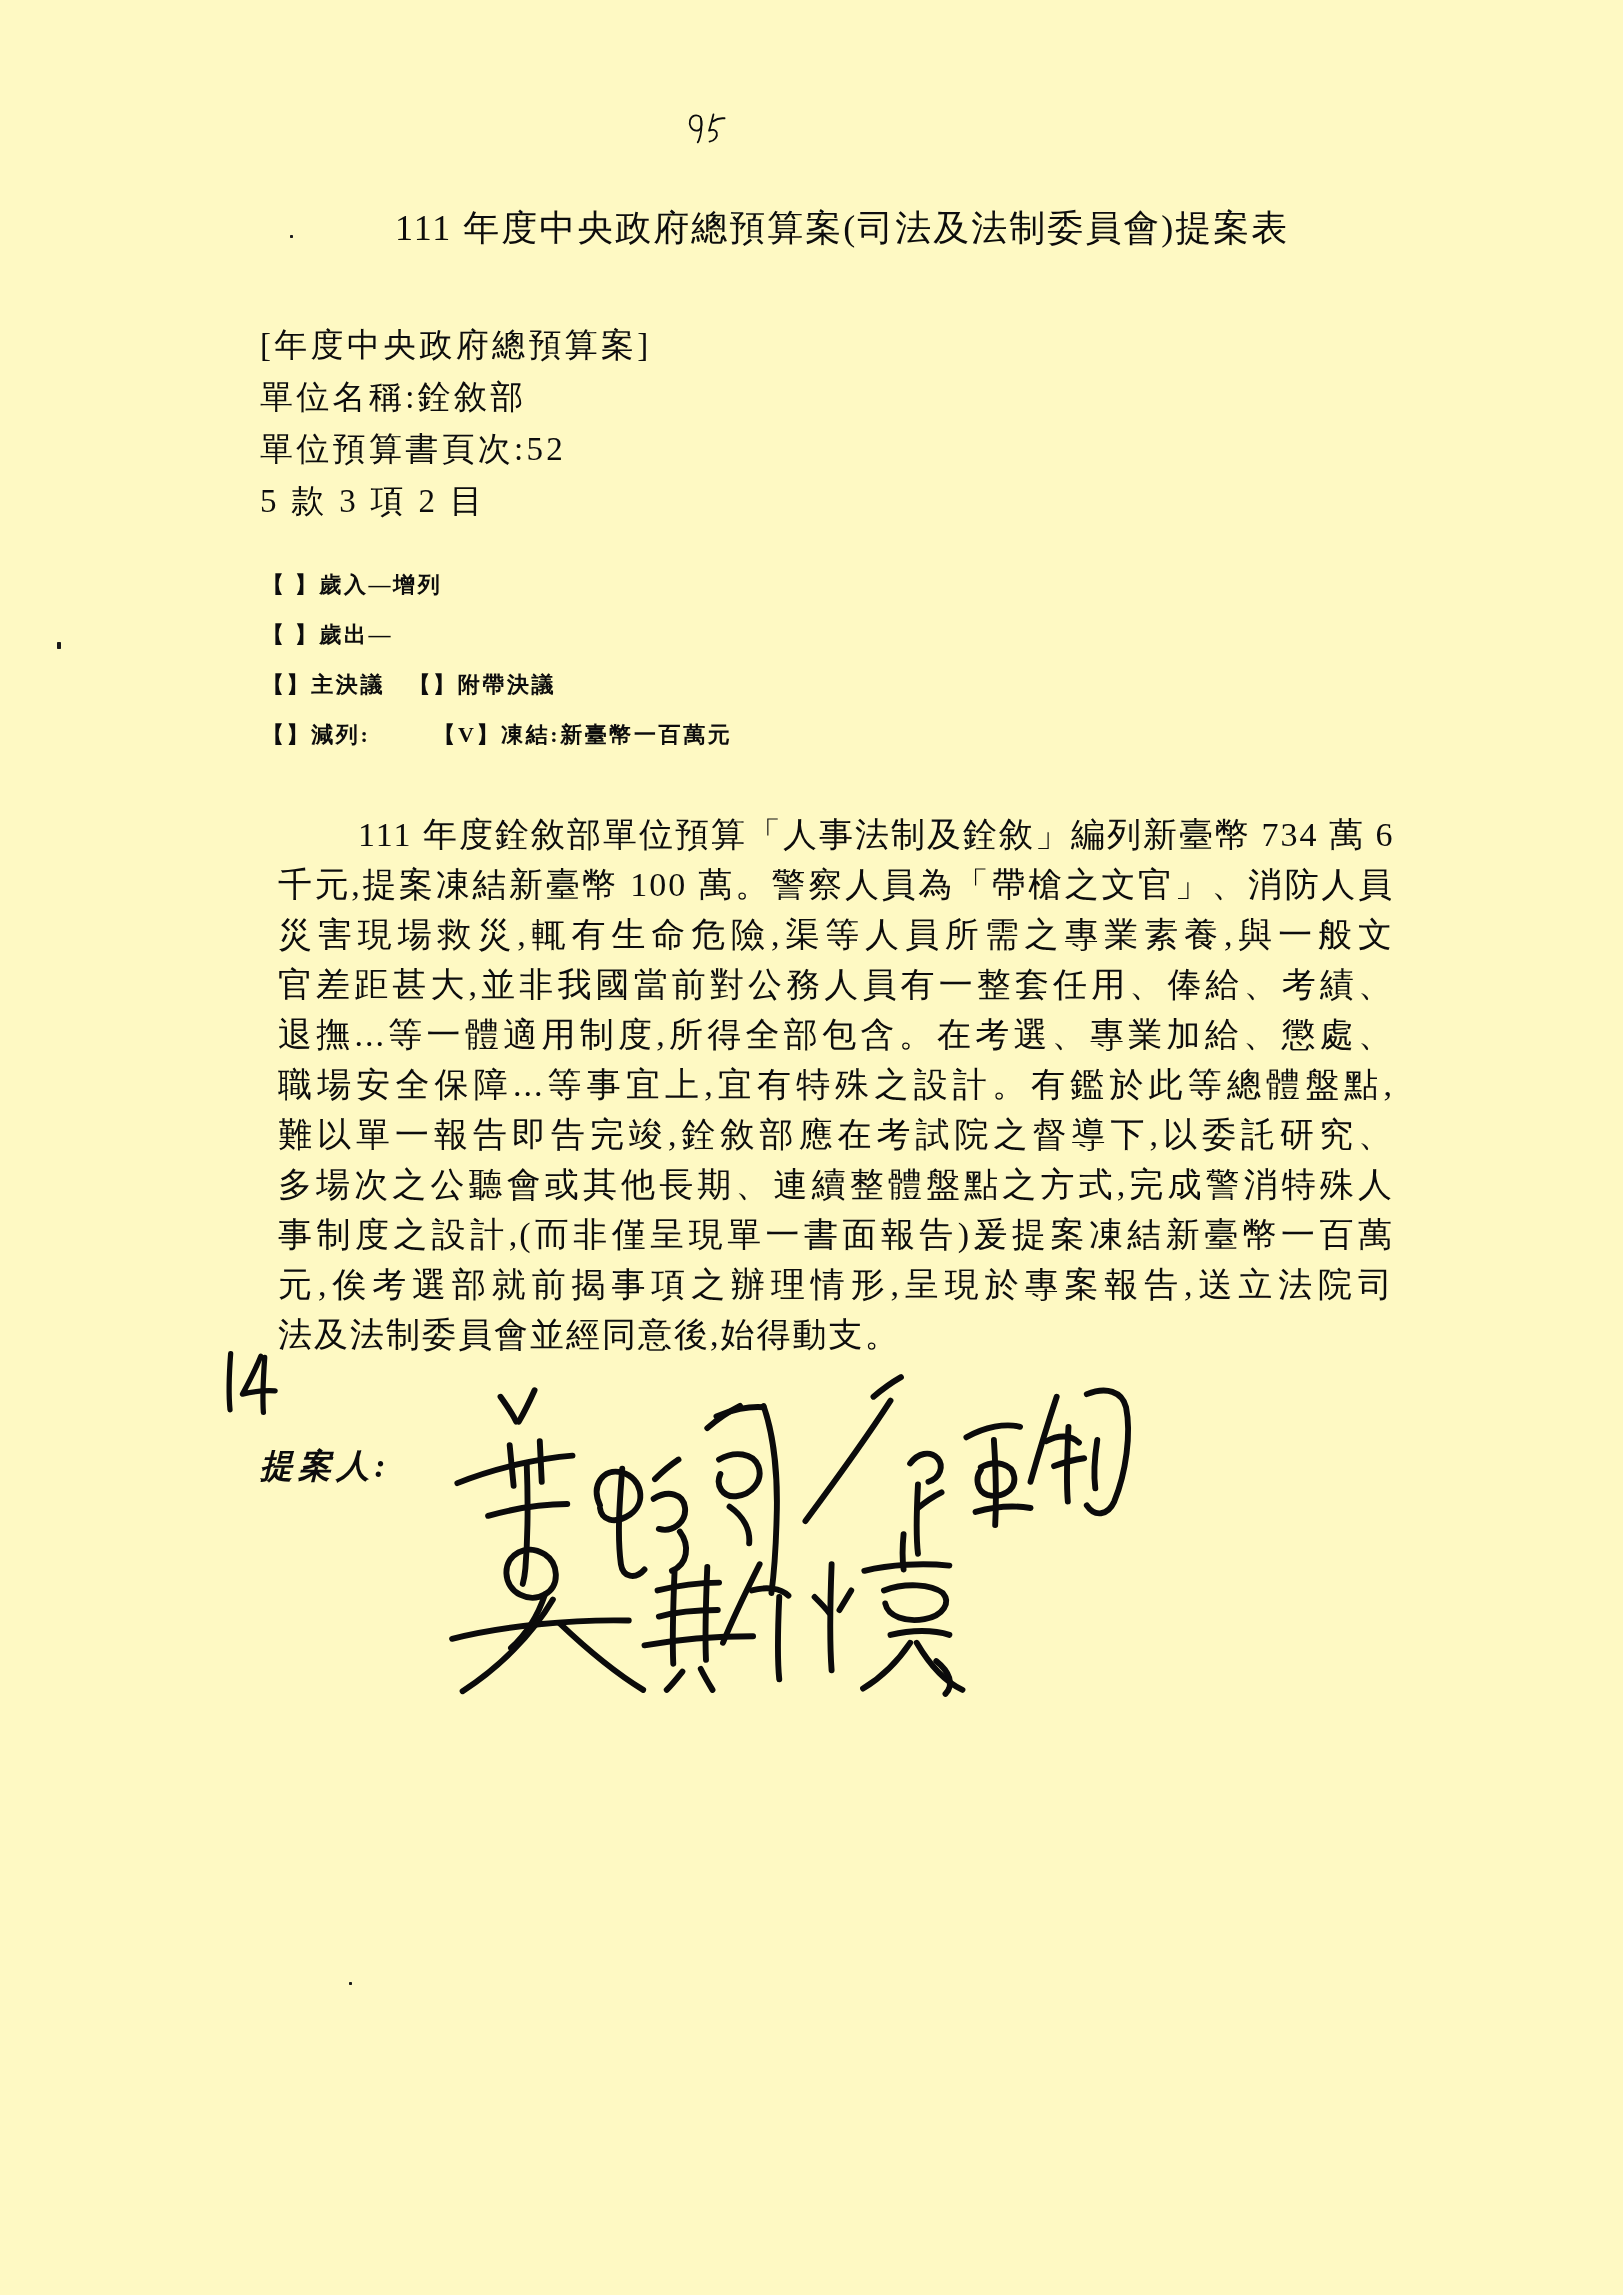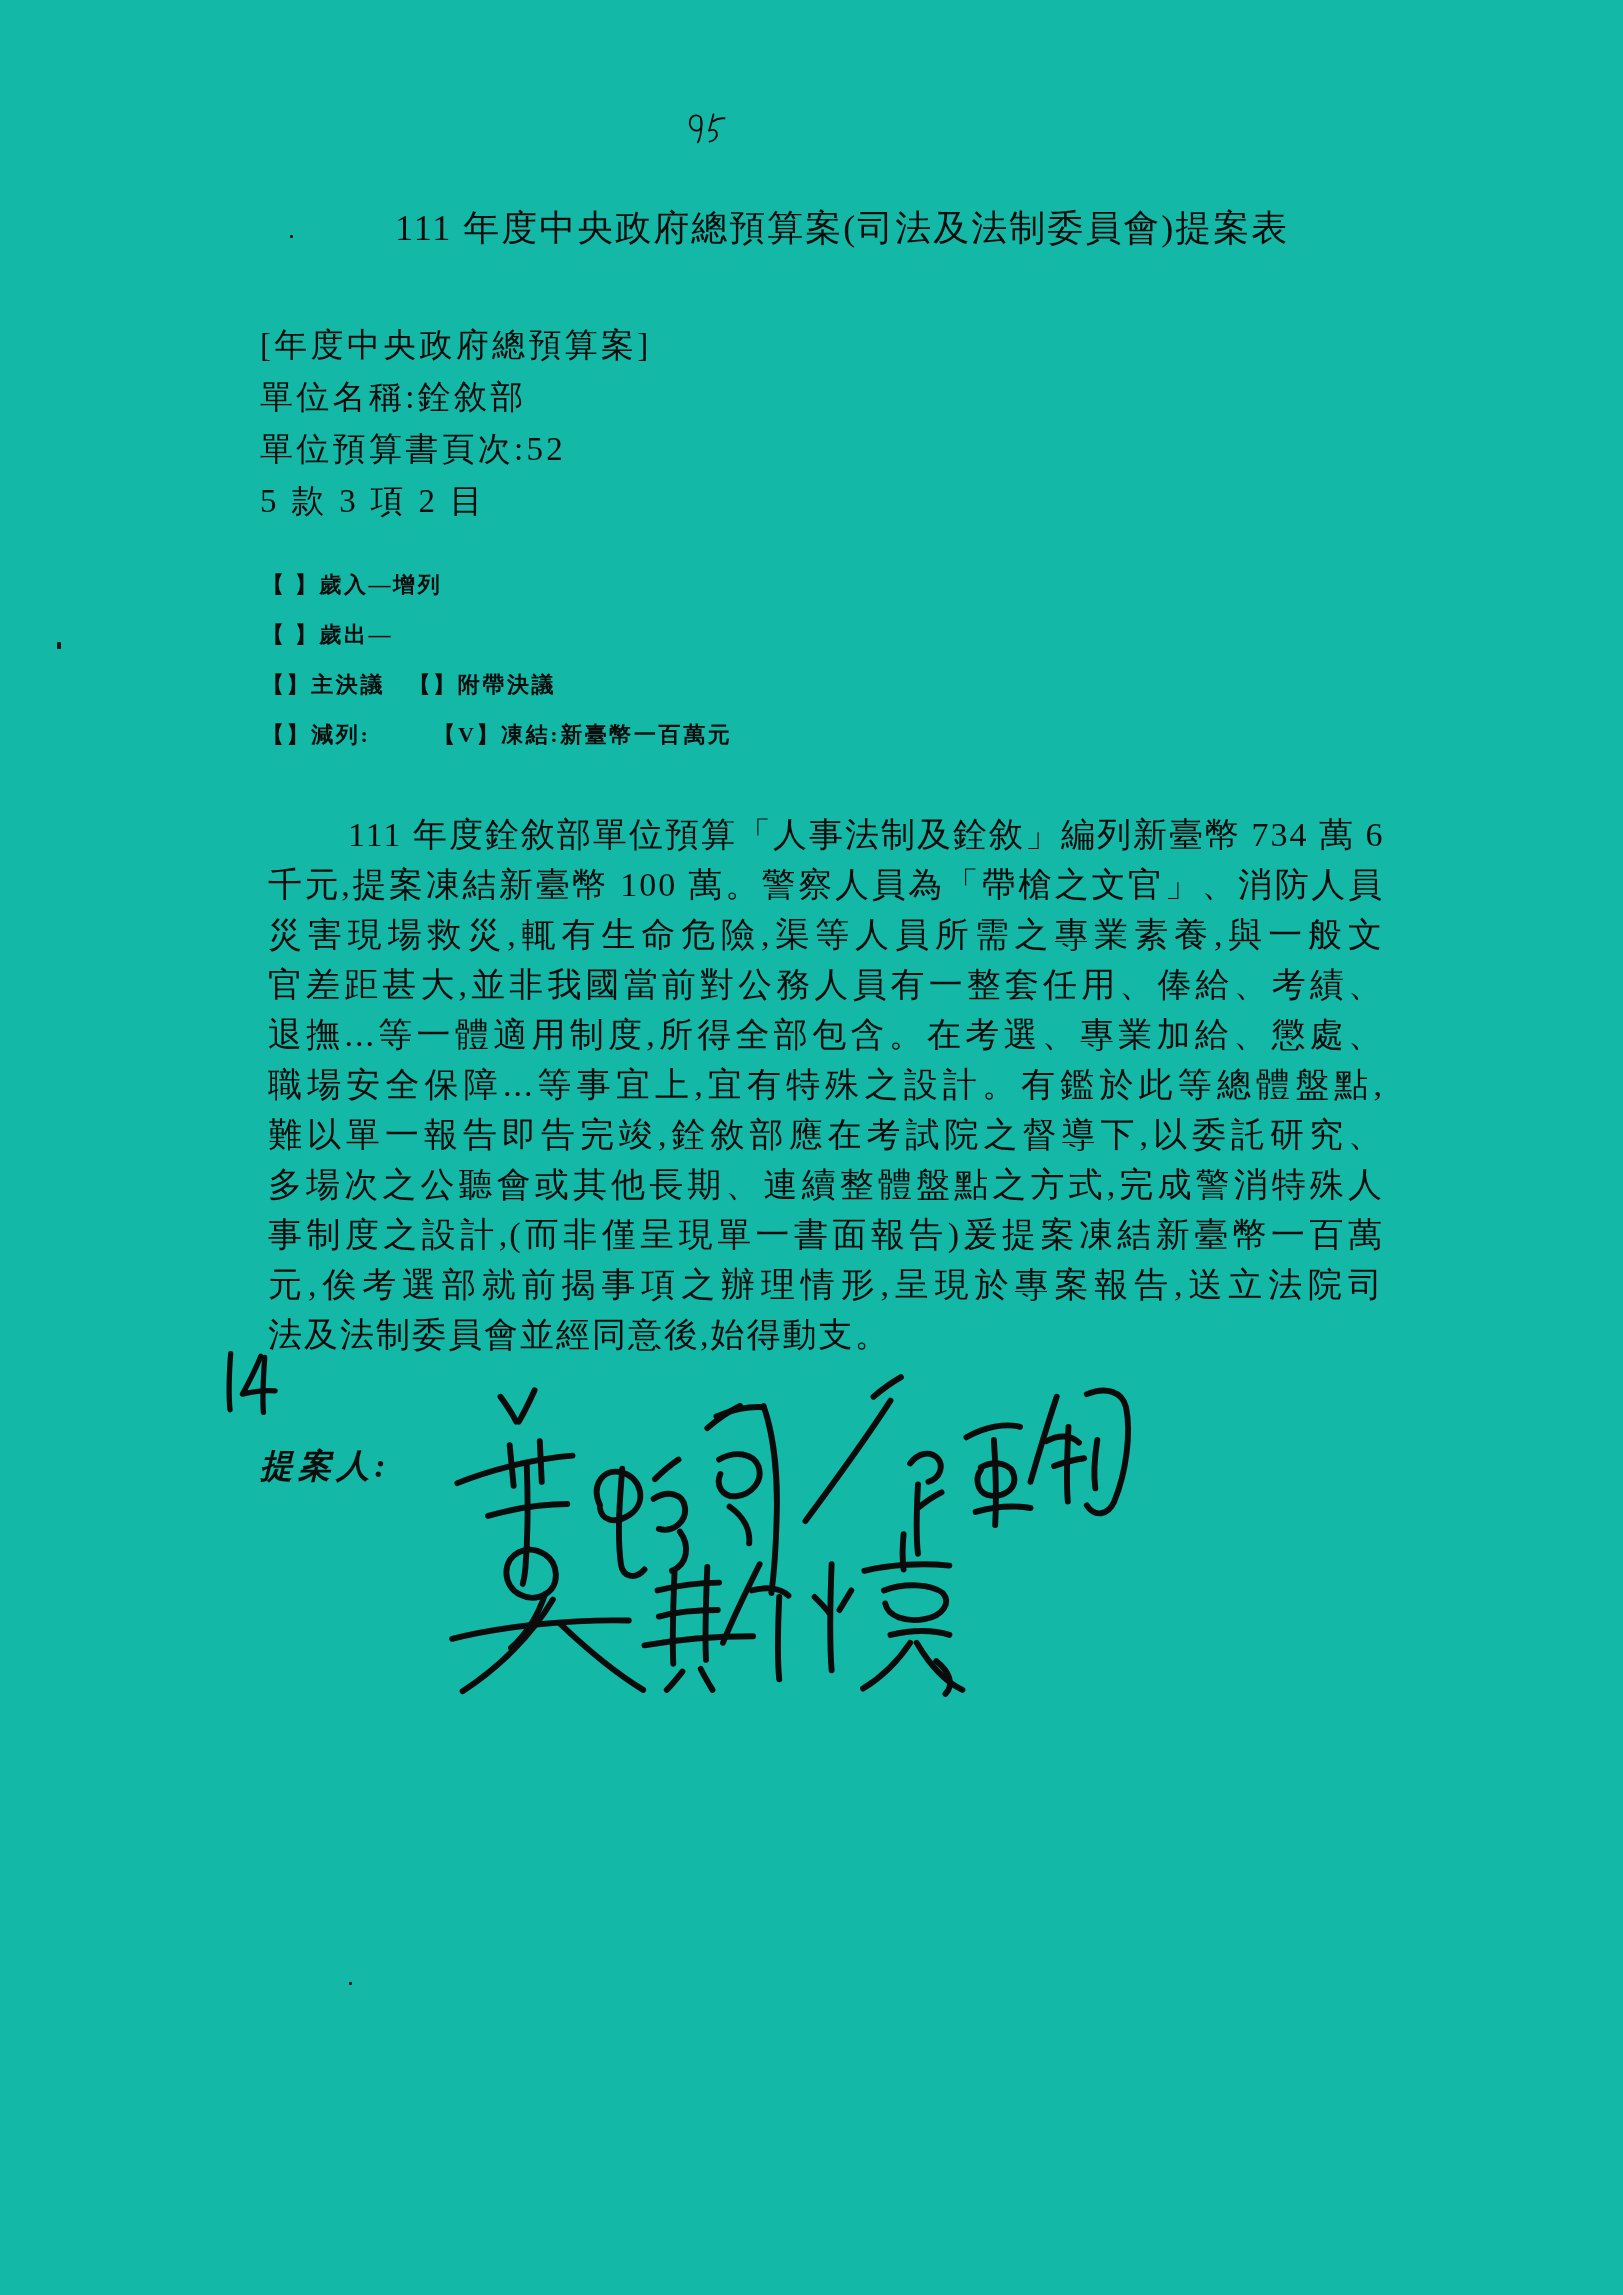--- a/index.html
+++ b/index.html
@@ -1,17 +1,17 @@
 <!DOCTYPE html>
 <html style="font-size:10.5px"><head>
 <meta charset="utf-8">
 <style>
   html,body{margin:0;padding:0;background:#e8e8e8;}
   .page{
-    position:relative;width:1623px;height:2295px;background:#14b8a6;
+    position:relative;width:1623px;height:2295px;background:#fef9c3;
     color:#0d0d0d;font-family:"Liberation Serif","DejaVu Serif",serif;
     overflow:hidden;
   }
   .hand-num-svg{position:absolute;}
   .doc-title{
     position:absolute;left:395px;top:204px;font-size:36px;letter-spacing:2px;
     white-space:nowrap;
   }
   .header-block{
     position:absolute;left:260px;top:319px;font-size:33px;line-height:52px;
@@ -20,21 +20,21 @@
   .header-line{height:52px;}
   .bold{font-weight:normal;}
   .options-block{
     position:absolute;left:262px;top:560px;font-size:22px;line-height:50px;
     font-weight:bold;letter-spacing:2.6px;white-space:nowrap;
   }
   .option-line{height:50px;}
   .opt-gap-small{margin-left:23.5px;}
   .opt-gap-large{margin-left:63px;}
   .body-block{
-    position:absolute;left:268px;top:810px;width:1116px;font-size:34px;
+    position:absolute;left:278px;top:810px;width:1116px;font-size:34px;
     line-height:50px;letter-spacing:2px;
   }
   .body-line{text-align:justify;text-align-last:justify;height:50px;white-space:nowrap;}
   .body-line.first{text-indent:80px;}
   .body-line.last{text-align-last:left;}
   .proposer-label{
     position:absolute;left:260px;top:1444px;font-size:33px;font-weight:bold;
     letter-spacing:5.2px;white-space:nowrap;font-style:italic;
   }
   .sig-svg{position:absolute;left:405px;top:1360px;}

